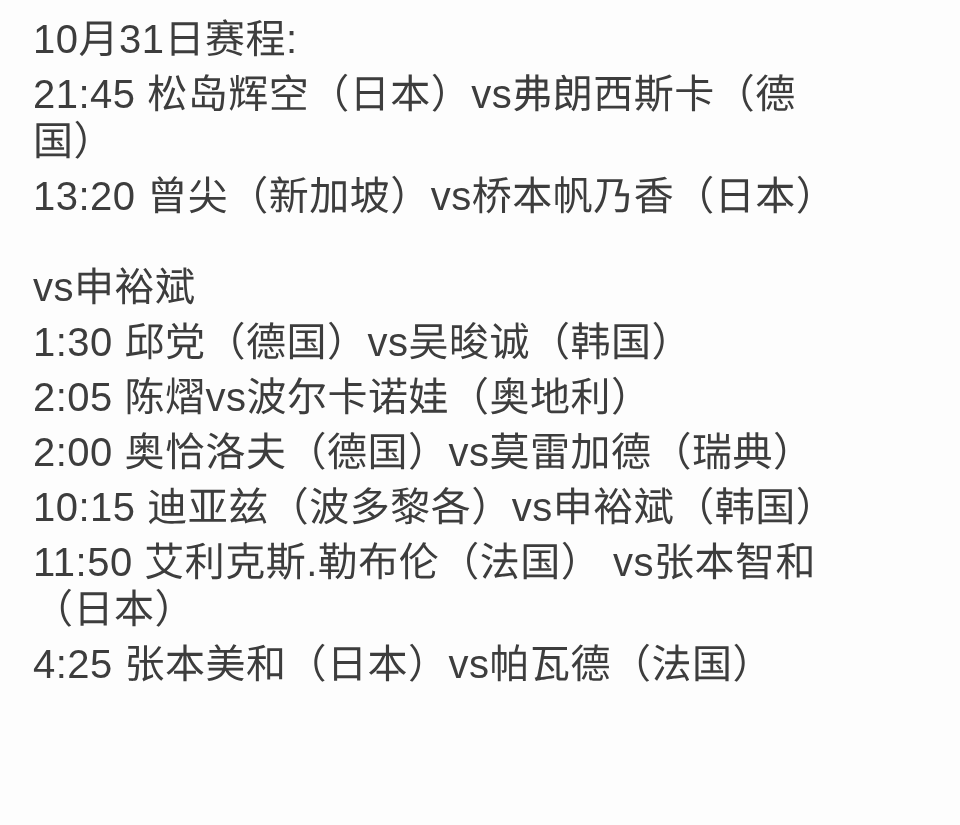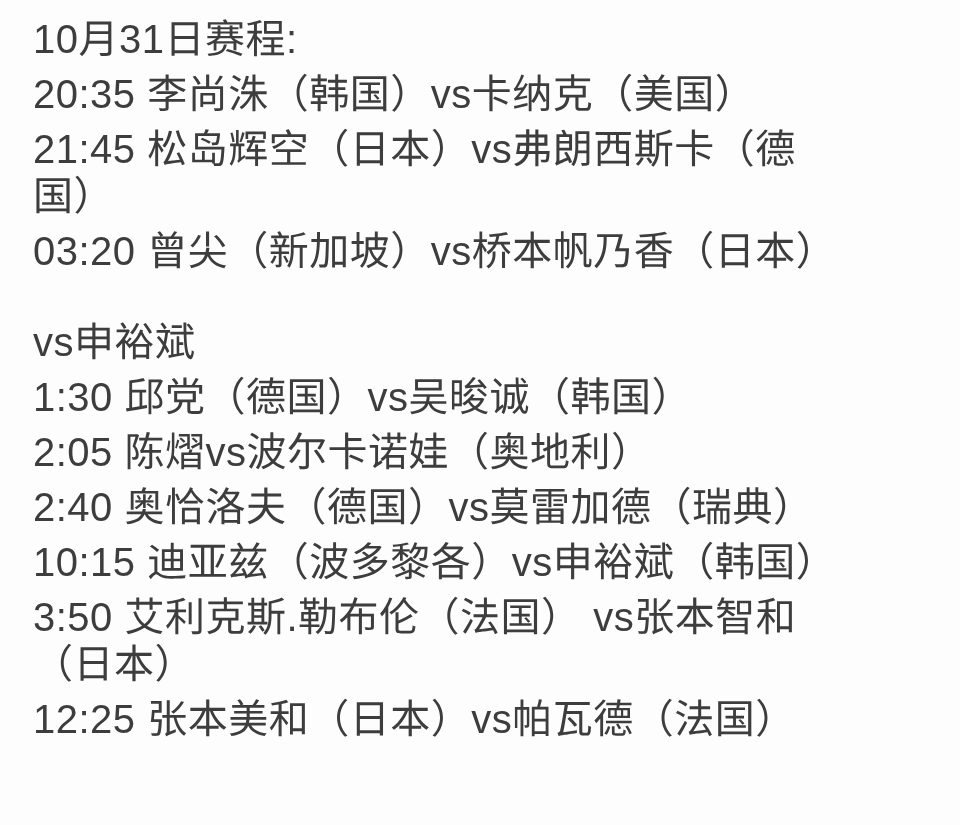--- a/index.html
+++ b/index.html
@@ -31,27 +31,26 @@
   .spacer {
     height: 36px;
   }
 </style>
 </head>
 <body>
 
 <div class="schedule">
   <p class="line">10月31日赛程:</p>
 
-  <p class="line">20:35 李尚洙（韩国）vs卡纳克（美国）</p>
   <p class="line">21:45 松岛辉空（日本）vs弗朗西斯卡（德国）</p>
-  <p class="line">03:20 曾尖（新加坡）vs桥本帆乃香（日本）</p>
+  <p class="line">13:20 曾尖（新加坡）vs桥本帆乃香（日本）</p>
 
   <div class="spacer"></div>
 
   <p class="line">vs申裕斌</p>
 
   <p class="line">1:30 邱党（德国）vs吴晙诚（韩国）</p>
   <p class="line">2:05 陈熠vs波尔卡诺娃（奥地利）</p>
-  <p class="line">2:40 奥恰洛夫（德国）vs莫雷加德（瑞典）</p>
+  <p class="line">2:00 奥恰洛夫（德国）vs莫雷加德（瑞典）</p>
   <p class="line">10:15 迪亚兹（波多黎各）vs申裕斌（韩国）</p>
-  <p class="line">3:50 艾利克斯.勒布伦（法国） vs张本智和（日本）</p>
-  <p class="line">12:25 张本美和（日本）vs帕瓦德（法国）</p>
+  <p class="line">11:50 艾利克斯.勒布伦（法国） vs张本智和（日本）</p>
+  <p class="line">4:25 张本美和（日本）vs帕瓦德（法国）</p>
 </div>
 
 </body></html>

